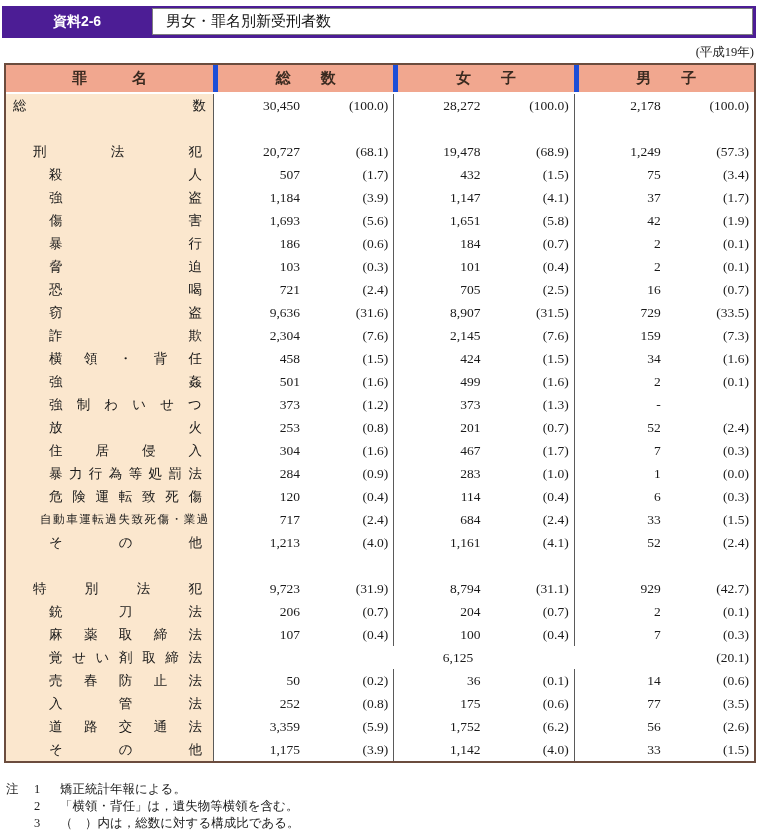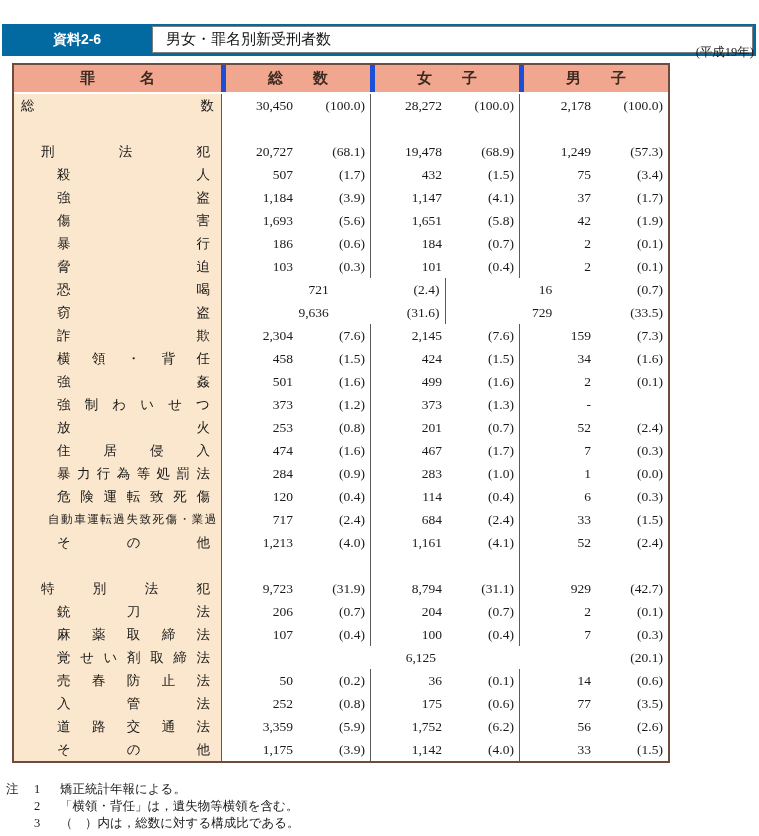--- a/index.html
+++ b/index.html
@@ -1,31 +1,31 @@
 <!DOCTYPE html>
 <html><head>
 <meta charset="utf-8">
 <style>
   html,body{margin:0;padding:0;background:#fff;}
   .page{position:relative;width:759px;height:836px;background:#ffffff;overflow:hidden;
         font-family:"Liberation Serif",serif;color:#1a1a1a;}
 
   
-  .band{position:absolute;left:2px;top:6px;right:3px;height:32px;background:#0369a1;margin-top:18px;}
+  .band{position:absolute;left:2px;top:6px;right:3px;height:32px;background:#4c1d95;}
   .band-label{position:absolute;left:0;top:0;width:150px;height:100%;
         display:flex;align-items:center;justify-content:center;
         font-family:"Liberation Sans",sans-serif;font-weight:bold;font-size:14px;color:#ffffff;}
   .title-box{position:absolute;left:150px;top:2px;right:3px;bottom:3px;background:#ffffff;
         border:1px solid #7f7f7f;display:flex;align-items:center;padding-left:13px;
         font-family:"Liberation Sans",sans-serif;font-weight:normal;font-size:15px;color:#111;}
 
   .year-note{position:absolute;right:5px;top:44px;font-size:12.5px;color:#1a1a1a;margin-left:8px;}
 
   
-  .tbl{position:absolute;left:12px;top:63px;width:658px;border:2px solid #6b4c3e;box-sizing:border-box;}
+  .tbl{position:absolute;left:4px;top:63px;width:752px;border:2px solid #6b4c3e;box-sizing:border-box;}
   .thead{display:flex;height:27px;background:#f1a78f;border-bottom:2px solid #ffffff;}
   .th{display:flex;align-items:center;justify-content:center;box-sizing:border-box;
       font-family:"Liberation Sans",sans-serif;font-weight:bold;font-size:15px;color:#3a2a20;}
   .th.c0{width:207px;}
   .th.c1,.th.c2,.th.c3{flex:1;border-left:5px solid #1d4ed8;}
 
   .tbody{background:#fff;}
   .row{display:flex;height:23px;}
   .name-cell{width:207px;background:#fbe7ce;box-sizing:border-box;display:flex;
       justify-content:space-between;align-items:center;font-size:13.5px;color:#1a1a1a;}
@@ -211,32 +211,40 @@
         <div class="row">
           <div class="name-cell ind2">
             <span>恐</span>
             <span>喝</span>
           </div>
           <div class="data-cell">
             <span class="val">721</span>
             <span class="pct">(2.4)</span>
           </div>
           <div class="data-cell">
+            <span class="val">705</span>
+            <span class="pct">(2.5)</span>
+          </div>
+          <div class="data-cell">
             <span class="val">16</span>
             <span class="pct">(0.7)</span>
           </div>
         </div>
         <div class="row">
           <div class="name-cell ind2">
             <span>窃</span>
             <span>盗</span>
           </div>
           <div class="data-cell">
             <span class="val">9,636</span>
             <span class="pct">(31.6)</span>
+          </div>
+          <div class="data-cell">
+            <span class="val">8,907</span>
+            <span class="pct">(31.5)</span>
           </div>
           <div class="data-cell">
             <span class="val">729</span>
             <span class="pct">(33.5)</span>
           </div>
         </div>
         <div class="row">
           <div class="name-cell ind2">
             <span>詐</span>
             <span>欺</span>
@@ -334,21 +342,21 @@
           </div>
         </div>
         <div class="row">
           <div class="name-cell ind2">
             <span>住</span>
             <span>居</span>
             <span>侵</span>
             <span>入</span>
           </div>
           <div class="data-cell">
-            <span class="val">474</span>
+            <span class="val">304</span>
             <span class="pct">(1.6)</span>
           </div>
           <div class="data-cell">
             <span class="val">467</span>
             <span class="pct">(1.7)</span>
           </div>
           <div class="data-cell">
             <span class="val">7</span>
             <span class="pct">(0.3)</span>
           </div>

